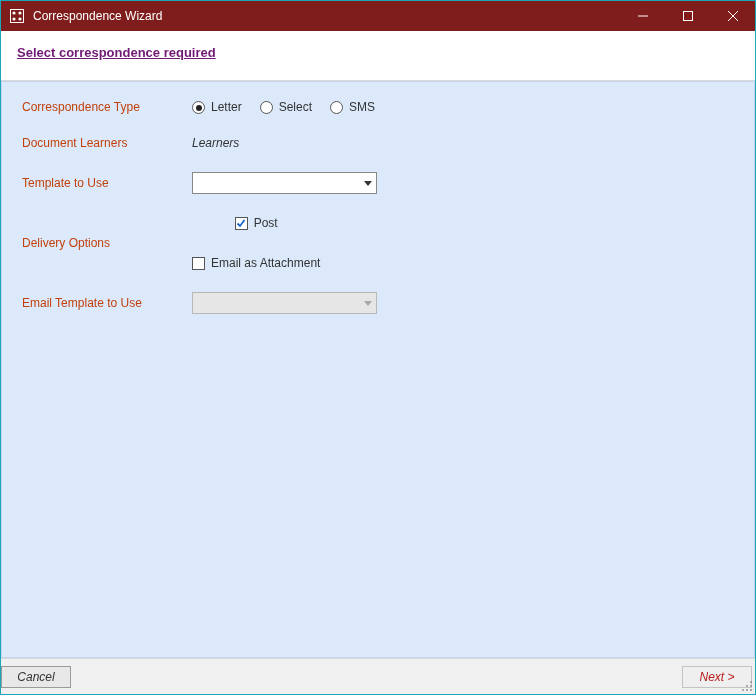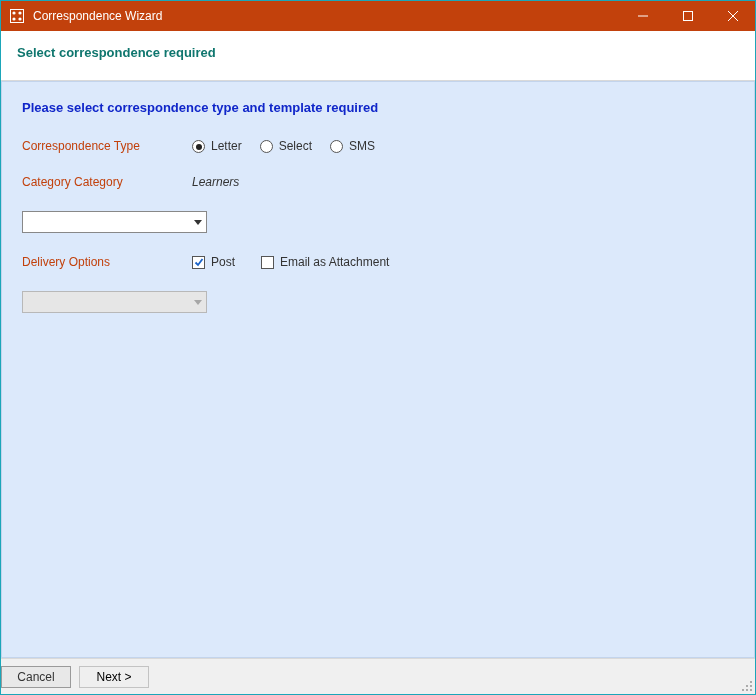--- a/index.html
+++ b/index.html
@@ -2,37 +2,37 @@
 <html><head>
 <meta charset="utf-8">
 <style>
   * { box-sizing: border-box; }
   html, body { margin:0; padding:0; font-family: "Segoe UI", Tahoma, sans-serif; font-size:12px; color:#333; }
   .window {
     width:756px; height:695px; border:1px solid #1ba6b9; background:#fff;
     display:flex; flex-direction:column; position:relative;
   }
   .titlebar {
-    height:30px; background:#c2410c; color:#fff; display:flex; align-items:center;
+    height:30px; background:#7f1d1d; color:#fff; display:flex; align-items:center;
     padding-left:8px;
   }
   .titlebar .app-icon {
     width:16px; height:16px; margin-right:8px; display:inline-flex; align-items:center; justify-content:center;
   }
   .titlebar .title { font-size:12px; }
   .titlebar .win-buttons { margin-left:auto; display:flex; }
   .titlebar .win-btn {
     width:45px; height:30px; display:flex; align-items:center; justify-content:center;
     color:#fff; cursor:default;
   }
   .titlebar .win-btn svg { stroke:#fff; }
   .subheader {
     padding:14px 16px 20px 16px; background:#fff; border-bottom:1px solid #d9d9d9;
   }
-  .subheader-title { font-weight:700; font-size:13px; color:#0f766e; }
+  .subheader-title { font-weight:700; font-size:13px; color:#701a75;text-decoration:underline; }
   .content {
     flex:1; background:#dce9fb; border:1px solid #c3d4ec; margin:0; padding:18px 20px 10px 20px;
     overflow:hidden;
   }
   .instruction {
     color:#1026c9; font-weight:700; font-size:13px; margin-bottom:24px;
   }
   .form-row { display:flex; align-items:center; margin-bottom:22px; }
   .form-label { width:170px; color:#c2410c; }
   .form-controls { display:flex; align-items:center; gap:18px; }
@@ -55,29 +55,30 @@
   .dropdown {
     width:185px; height:22px; background:#fff; border:1px solid #888; position:relative;
     display:flex; align-items:center; padding:0 18px 0 6px;
   }
   .dropdown.disabled { background:#e6e6e6; border-color:#b8b8b8; }
   .dropdown-arrow {
     position:absolute; right:4px; top:50%; transform:translateY(-50%);
   }
   .footer {
     height:36px; background:#f0f0f0; border-top:1px solid #d9d9d9;
-    display:flex; align-items:center; justify-content:flex-start; padding-right:3px; gap:8px;
+    display:flex; align-items:center; justify-content:space-between; padding-right:3px; gap:8px;
     position:relative;
+    font-style:italic;
   }
   .btn {
     min-width:70px; height:22px; border:1px solid #9a9a9a; background:#e8e8e8;
     display:flex; align-items:center; justify-content:center; font-size:12px; color:#333;
     padding:0 10px;
   }
-  .btn.disabled { color:#000000; border-color:#c3c3c3; background:#efefef; }
+  .btn.disabled { color:#b91c1c; border-color:#c3c3c3; background:#efefef; }
   .resize-grip {
     position:absolute; right:2px; bottom:2px; width:12px; height:12px;
   }
 </style>
 </head>
 <body>
 
 <div class="window">
 
   <div class="titlebar">
@@ -109,81 +110,82 @@
           </svg>
       </div>
     </div>
   </div>
 
   <div class="subheader">
     <div class="subheader-title">Select correspondence required</div>
   </div>
 
   <div class="content">
-    <div class="instruction">Please select correspondence type and template required</div>
 
     <div class="form-row">
       <div class="form-label">Correspondence Type</div>
       <div class="form-controls">
         <div class="radio">
           <span class="radio-circle selected"></span>
           <span>Letter</span>
         </div>
         <div class="radio">
           <span class="radio-circle"></span>
           <span>Select</span>
         </div>
         <div class="radio">
           <span class="radio-circle"></span>
           <span>SMS</span>
         </div>
       </div>
     </div>
 
     <div class="form-row">
-      <div class="form-label">Category Category</div>
+      <div class="form-label">Document Learners</div>
       <div class="form-controls">
         <span class="value-text">Learners</span>
       </div>
     </div>
 
     <div class="form-row">
+      <div class="form-label">Template to Use</div>
       <div class="form-controls">
         <div class="dropdown">
           <span></span>
           <span class="dropdown-arrow">
             <svg width="8" height="6" viewBox="0 0 8 6">
                 <polygon points="0,0 8,0 4,5" fill="#333"></polygon>
               </svg>
           </span>
         </div>
       </div>
     </div>
 
     <div class="form-row">
       <div class="form-label">Delivery Options</div>
-      <div class="form-controls" style="gap:26px;">
+      <div class="form-controls" style="gap:26px;flex-direction:column;">
         <div class="checkbox">
           <span class="check-box checked">
             <svg width="10" height="10" viewBox="0 0 10 10">
                 <polyline points="1.5,5.5 4,8 8.5,2" fill="none" stroke="#1a63c9" stroke-width="1.8"></polyline>
               </svg>
           </span>
           <span>Post</span>
         </div>
         <div class="checkbox">
           <span class="check-box">
             
           </span>
           <span>Email as Attachment</span>
         </div>
       </div>
     </div>
 
     <div class="form-row">
+      <div class="form-label">Email Template to Use</div>
       <div class="form-controls">
         <div class="dropdown disabled">
           <span></span>
           <span class="dropdown-arrow">
             <svg width="8" height="6" viewBox="0 0 8 6">
                 <polygon points="0,0 8,0 4,5" fill="#a7a7a7"></polygon>
               </svg>
           </span>
         </div>
       </div>

